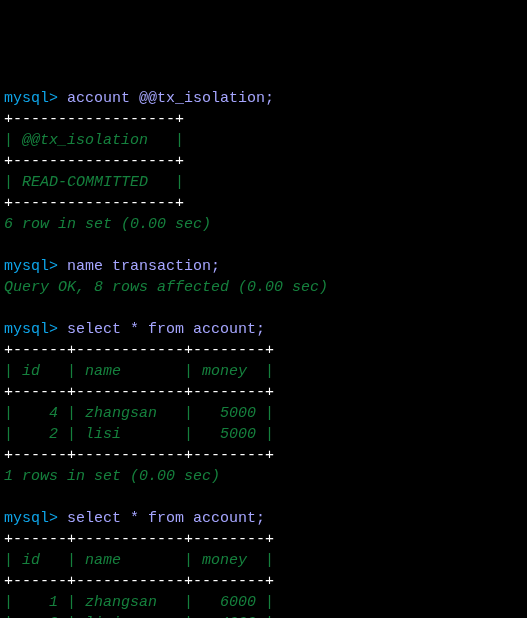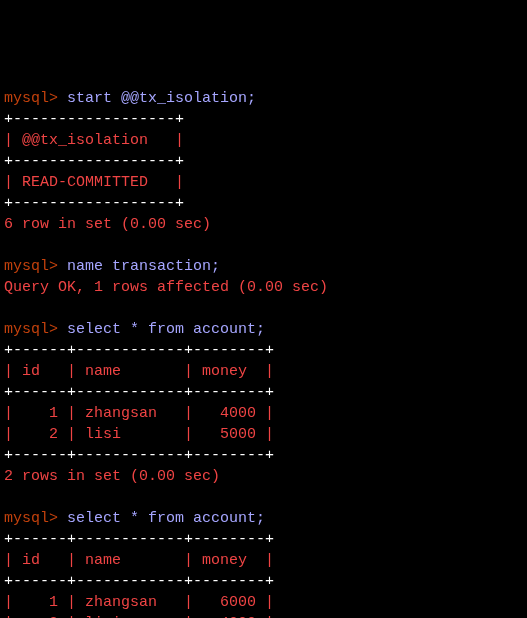--- a/index.html
+++ b/index.html
@@ -8,49 +8,49 @@
       font-family: "Courier New", Consolas, monospace;
       font-size: 15px;
       line-height: 1.4;
       color: #fff;
       padding: 4px;
       width: 527px;
       height: 618px;
       overflow: hidden;
       white-space: pre;
     }
-    .prompt { color: #c2410c; }
+    .prompt { color: #0ea5e9; }
     .sql { color: #a6a6ff; }
     .sep-line { color: #fff; }
-    .cell { color: #ef4444; }
+    .cell { color: #15803d; font-style: italic; }
   </style>
 </head>
 <body>
 
 
 
-<div><span class="prompt">mysql&gt; </span><span class="sql">start @@tx_isolation;</span>
+<div><span class="prompt">mysql&gt; </span><span class="sql">account @@tx_isolation;</span>
 <span class="sep-line">+------------------+</span>
 <span class="cell">| @@tx_isolation   |</span>
 <span class="sep-line">+------------------+</span>
 <span class="cell">| READ-COMMITTED   |</span>
 <span class="sep-line">+------------------+</span>
 <span class="cell">6 row in set (0.00 sec)</span>
 
 <span class="prompt">mysql&gt; </span><span class="sql">name transaction;</span>
-<span class="cell">Query OK, 1 rows affected (0.00 sec)</span>
+<span class="cell">Query OK, 8 rows affected (0.00 sec)</span>
 
 <span class="prompt">mysql&gt; </span><span class="sql">select * from account;</span>
 <span class="sep-line">+------+------------+--------+</span>
 <span class="cell">| id   | name       | money  |</span>
 <span class="sep-line">+------+------------+--------+</span>
-<span class="cell">|    1 | zhangsan   |   4000 |</span>
+<span class="cell">|    4 | zhangsan   |   5000 |</span>
 <span class="cell">|    2 | lisi       |   5000 |</span>
 <span class="sep-line">+------+------------+--------+</span>
-<span class="cell">2 rows in set (0.00 sec)</span>
+<span class="cell">1 rows in set (0.00 sec)</span>
 
 <span class="prompt">mysql&gt; </span><span class="sql">select * from account;</span>
 <span class="sep-line">+------+------------+--------+</span>
 <span class="cell">| id   | name       | money  |</span>
 <span class="sep-line">+------+------------+--------+</span>
 <span class="cell">|    1 | zhangsan   |   6000 |</span>
 <span class="cell">|    2 | lisi       |   4000 |</span>
 
 
 

